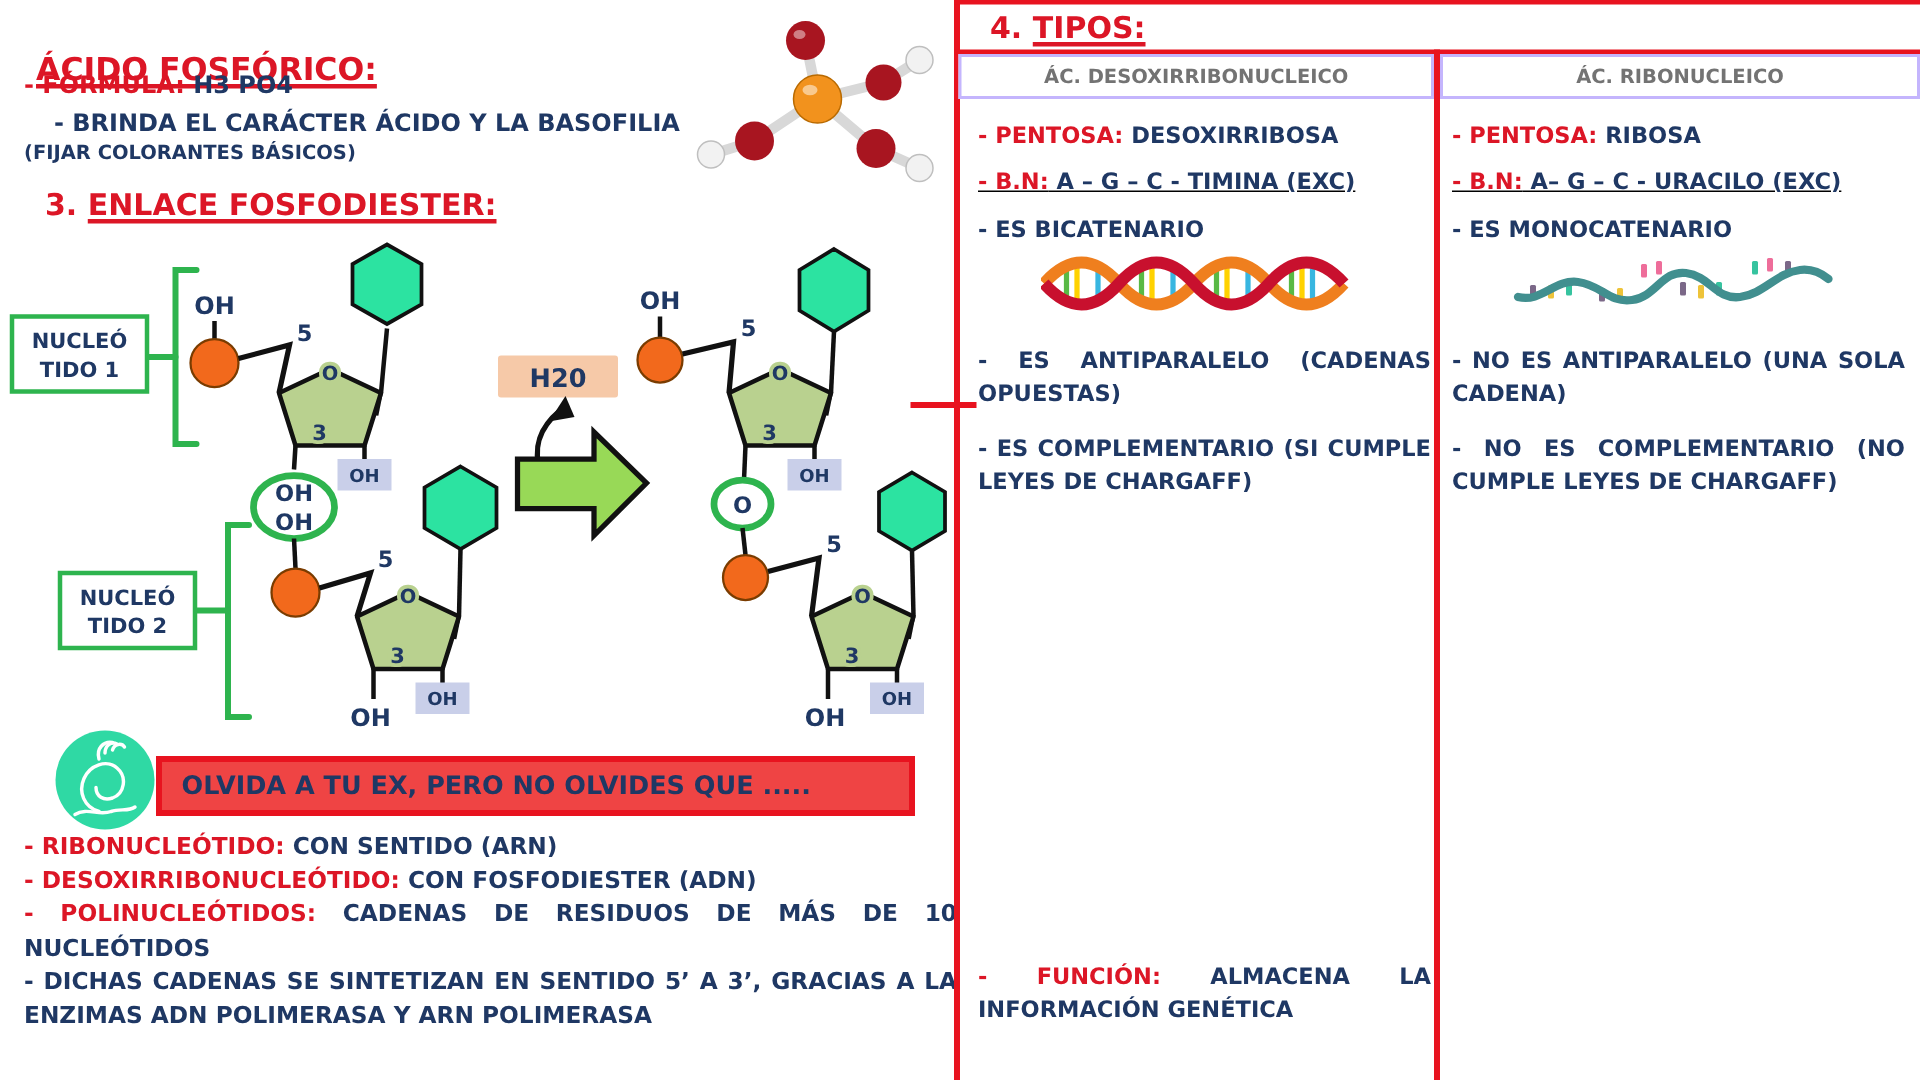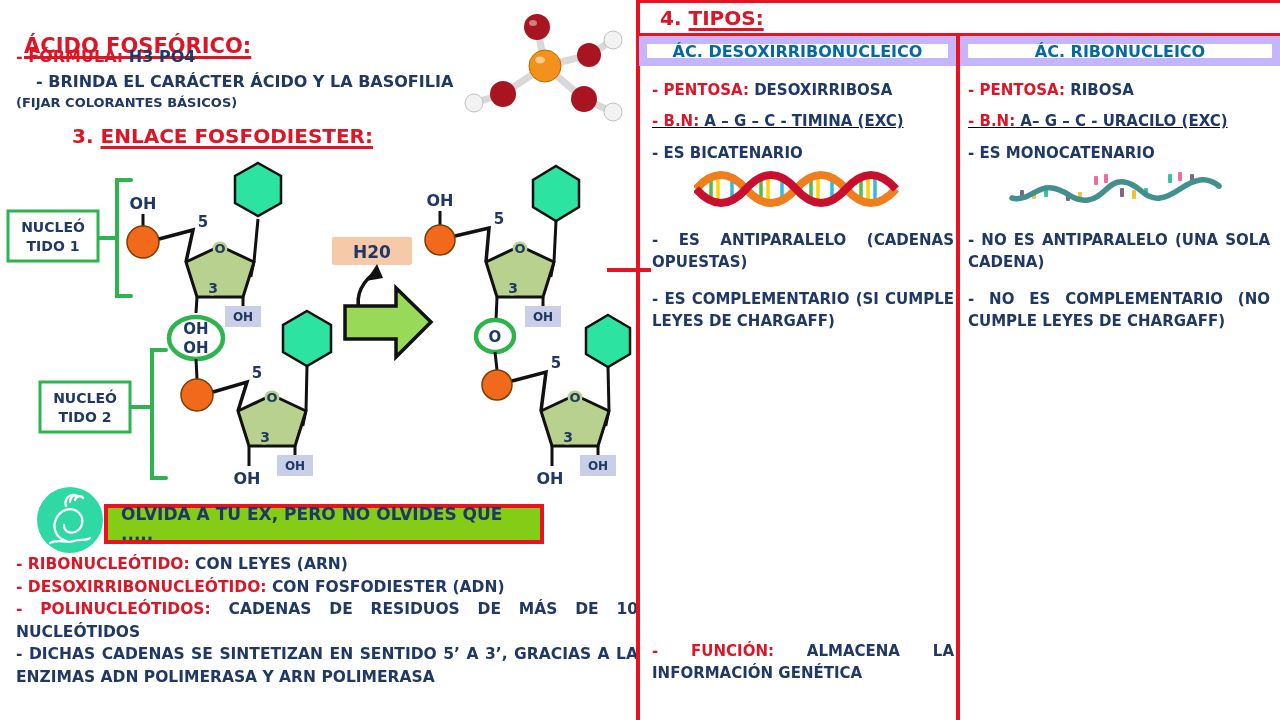--- a/index.html
+++ b/index.html
@@ -7,45 +7,45 @@
         font-family:"DejaVu Sans","Liberation Sans",sans-serif;font-weight:bold;}
   .abs{position:absolute;}
   .red{color:#dc1626;}
   .navy{color:#1f3864;}
   .u{text-decoration:underline;text-decoration-thickness:2.5px;text-underline-offset:3px;}
   
   .title1{left:24px;top:10px;font-size:21px;margin-top:24px;}
   .l1{left:16px;top:47px;font-size:16px;text-align:center;}
   .l2{left:16px;top:72px;font-size:16px;margin-left:20px;}
   .l3{left:16px;top:95px;font-size:13px;}
-  .title2{left:30px;top:124px;font-size:20px;margin-left:42px;}
+  .title2{left:30px;top:124px;font-size:20px;}
   .num{margin-right:7px;}
   
   .diagram{left:0;top:0;width:640px;height:500px;}
   svg text{fill:#1f3864;font-weight:bold;text-anchor:middle;font-family:"DejaVu Sans",sans-serif;}
   .sT17{font-size:17px;} .sT16{font-size:16px;} .sT15{font-size:15px;}
   .sT14{font-size:14px;} .sT13{font-size:13px;} .sT12{font-size:12px;}
   .onFill{stroke:#b9d18f;stroke-width:5px;paint-order:stroke;}
   
   .mascot{left:36px;top:486px;width:68px;height:68px;}
-  .banner{left:104px;top:504px;width:440px;height:40px;box-sizing:border-box;border:4px solid #e8131f;
-          background:#84cc16;display:flex;align-items:center;padding-left:13px;font-size:17px;}
+  .banner{left:104px;top:504px;width:506px;height:40px;box-sizing:border-box;border:4px solid #e8131f;
+          background:#ef4444;display:flex;align-items:center;padding-left:13px;font-size:17px;}
   
   .notes{left:16px;top:553px;width:622px;font-size:15.5px;line-height:22.5px;text-align:justify;}
   .notes p{margin:0;}
   
   .vline,.hline,.tick{background:#e8131f;}
   .vl1{left:636px;top:0;width:4px;height:720px;}
   .vl2{left:956px;top:33px;width:4px;height:687px;}
   .hl-top{left:636px;top:0;width:644px;height:3px;}
   .hl-title{left:636px;top:33px;width:644px;height:3px;}
   .tick{left:607px;top:268px;width:44px;height:4px;}
   .tipos{left:660px;top:6px;font-size:20px;}
-  .hdr{box-sizing:border-box;border:8px solid #c4b5fd;background:#fff;display:flex;align-items:center;
-       justify-content:center;font-size:16px;color:#0369a1;height:30px;top:36px;}
+  .hdr{box-sizing:border-box;border:2px solid #c4b5fd;background:#fff;display:flex;align-items:center;
+       justify-content:center;font-size:13px;color:#737373;height:30px;top:36px;}
   .hdr1{left:639px;width:317px;}
   .hdr2{left:960px;width:320px;}
   .cpara{width:302px;font-size:15px;line-height:21.5px;text-align:justify;}
   .c1{left:652px;} .c2{left:968px;}
   .r-pent{top:80px;} .r-bn{top:111px;text-decoration:underline;} .r-strand{top:143px;}
   .r-anti{top:230px;} .r-comp{top:289px;} .r-func{top:641px;}
   .dna-svg{left:694px;top:170px;width:212px;height:38px;}
   .rna-svg{left:1008px;top:172px;width:215px;height:36px;}
 </style>
 </head>
@@ -194,21 +194,21 @@
       <path d="M34,16 C34,11 38,8 42,10"></path>
       <path d="M39,14 C40,10 45,9 47,12"></path>
       <path d="M14,57 C22,52 30,58 38,55 C44,53 50,55 54,52"></path>
     </g>
   </svg>
   <div class="abs banner">
     <span class="navy">OLVIDA A TU EX, PERO NO OLVIDES QUE .....</span>
   </div>
 
   <div class="abs notes">
-    <p><span class="red">- RIBONUCLEÓTIDO:</span><span class="navy"> CON LEYES (ARN)</span></p>
+    <p><span class="red">- RIBONUCLEÓTIDO:</span><span class="navy"> CON SENTIDO (ARN)</span></p>
     <p><span class="red">- DESOXIRRIBONUCLEÓTIDO:</span><span class="navy"> CON FOSFODIESTER (ADN)</span></p>
     <p><span class="red">- POLINUCLEÓTIDOS:</span><span class="navy"> CADENAS DE RESIDUOS DE MÁS DE 10 NUCLEÓTIDOS</span></p>
     <p><span class="red"></span><span class="navy">- DICHAS CADENAS SE SINTETIZAN EN SENTIDO 5’ A 3’, GRACIAS A LA ENZIMAS ADN POLIMERASA Y ARN POLIMERASA</span></p>
   </div>
 
   <div class="abs vline vl1"></div>
   <div class="abs vline vl2"></div>
   <div class="abs hline hl-top"></div>
   <div class="abs hline hl-title"></div>
   <div class="abs tick"></div>

